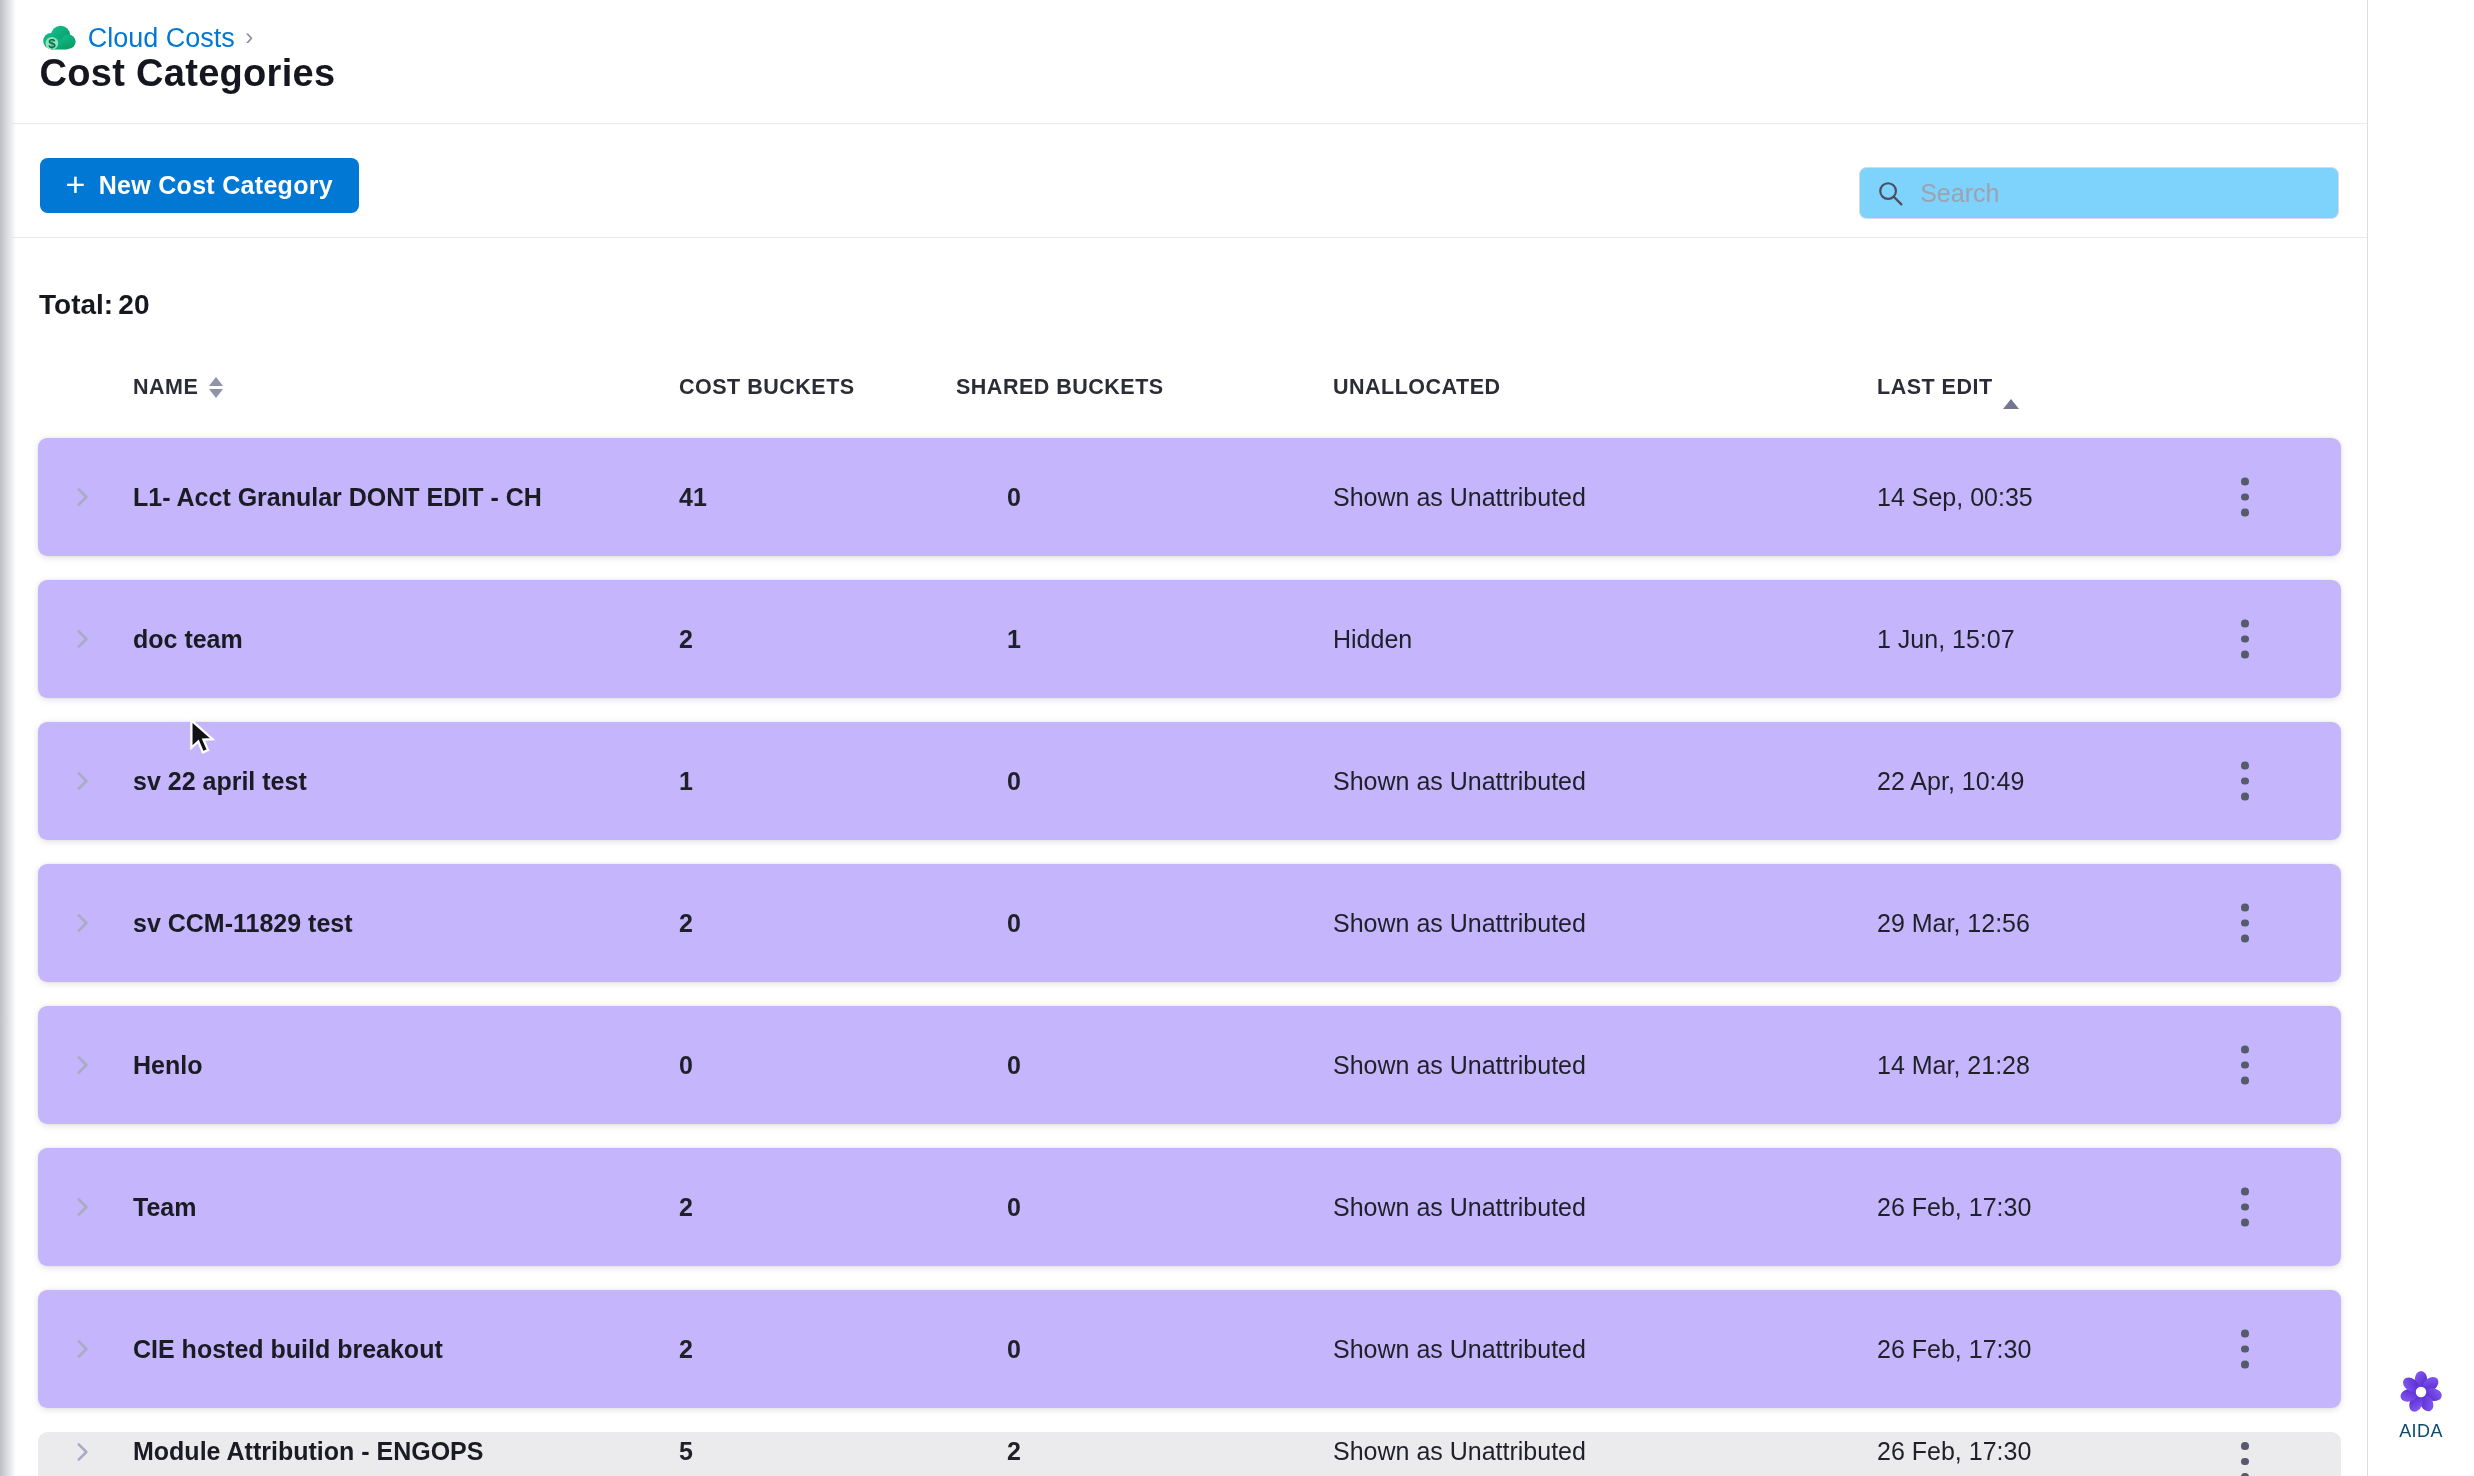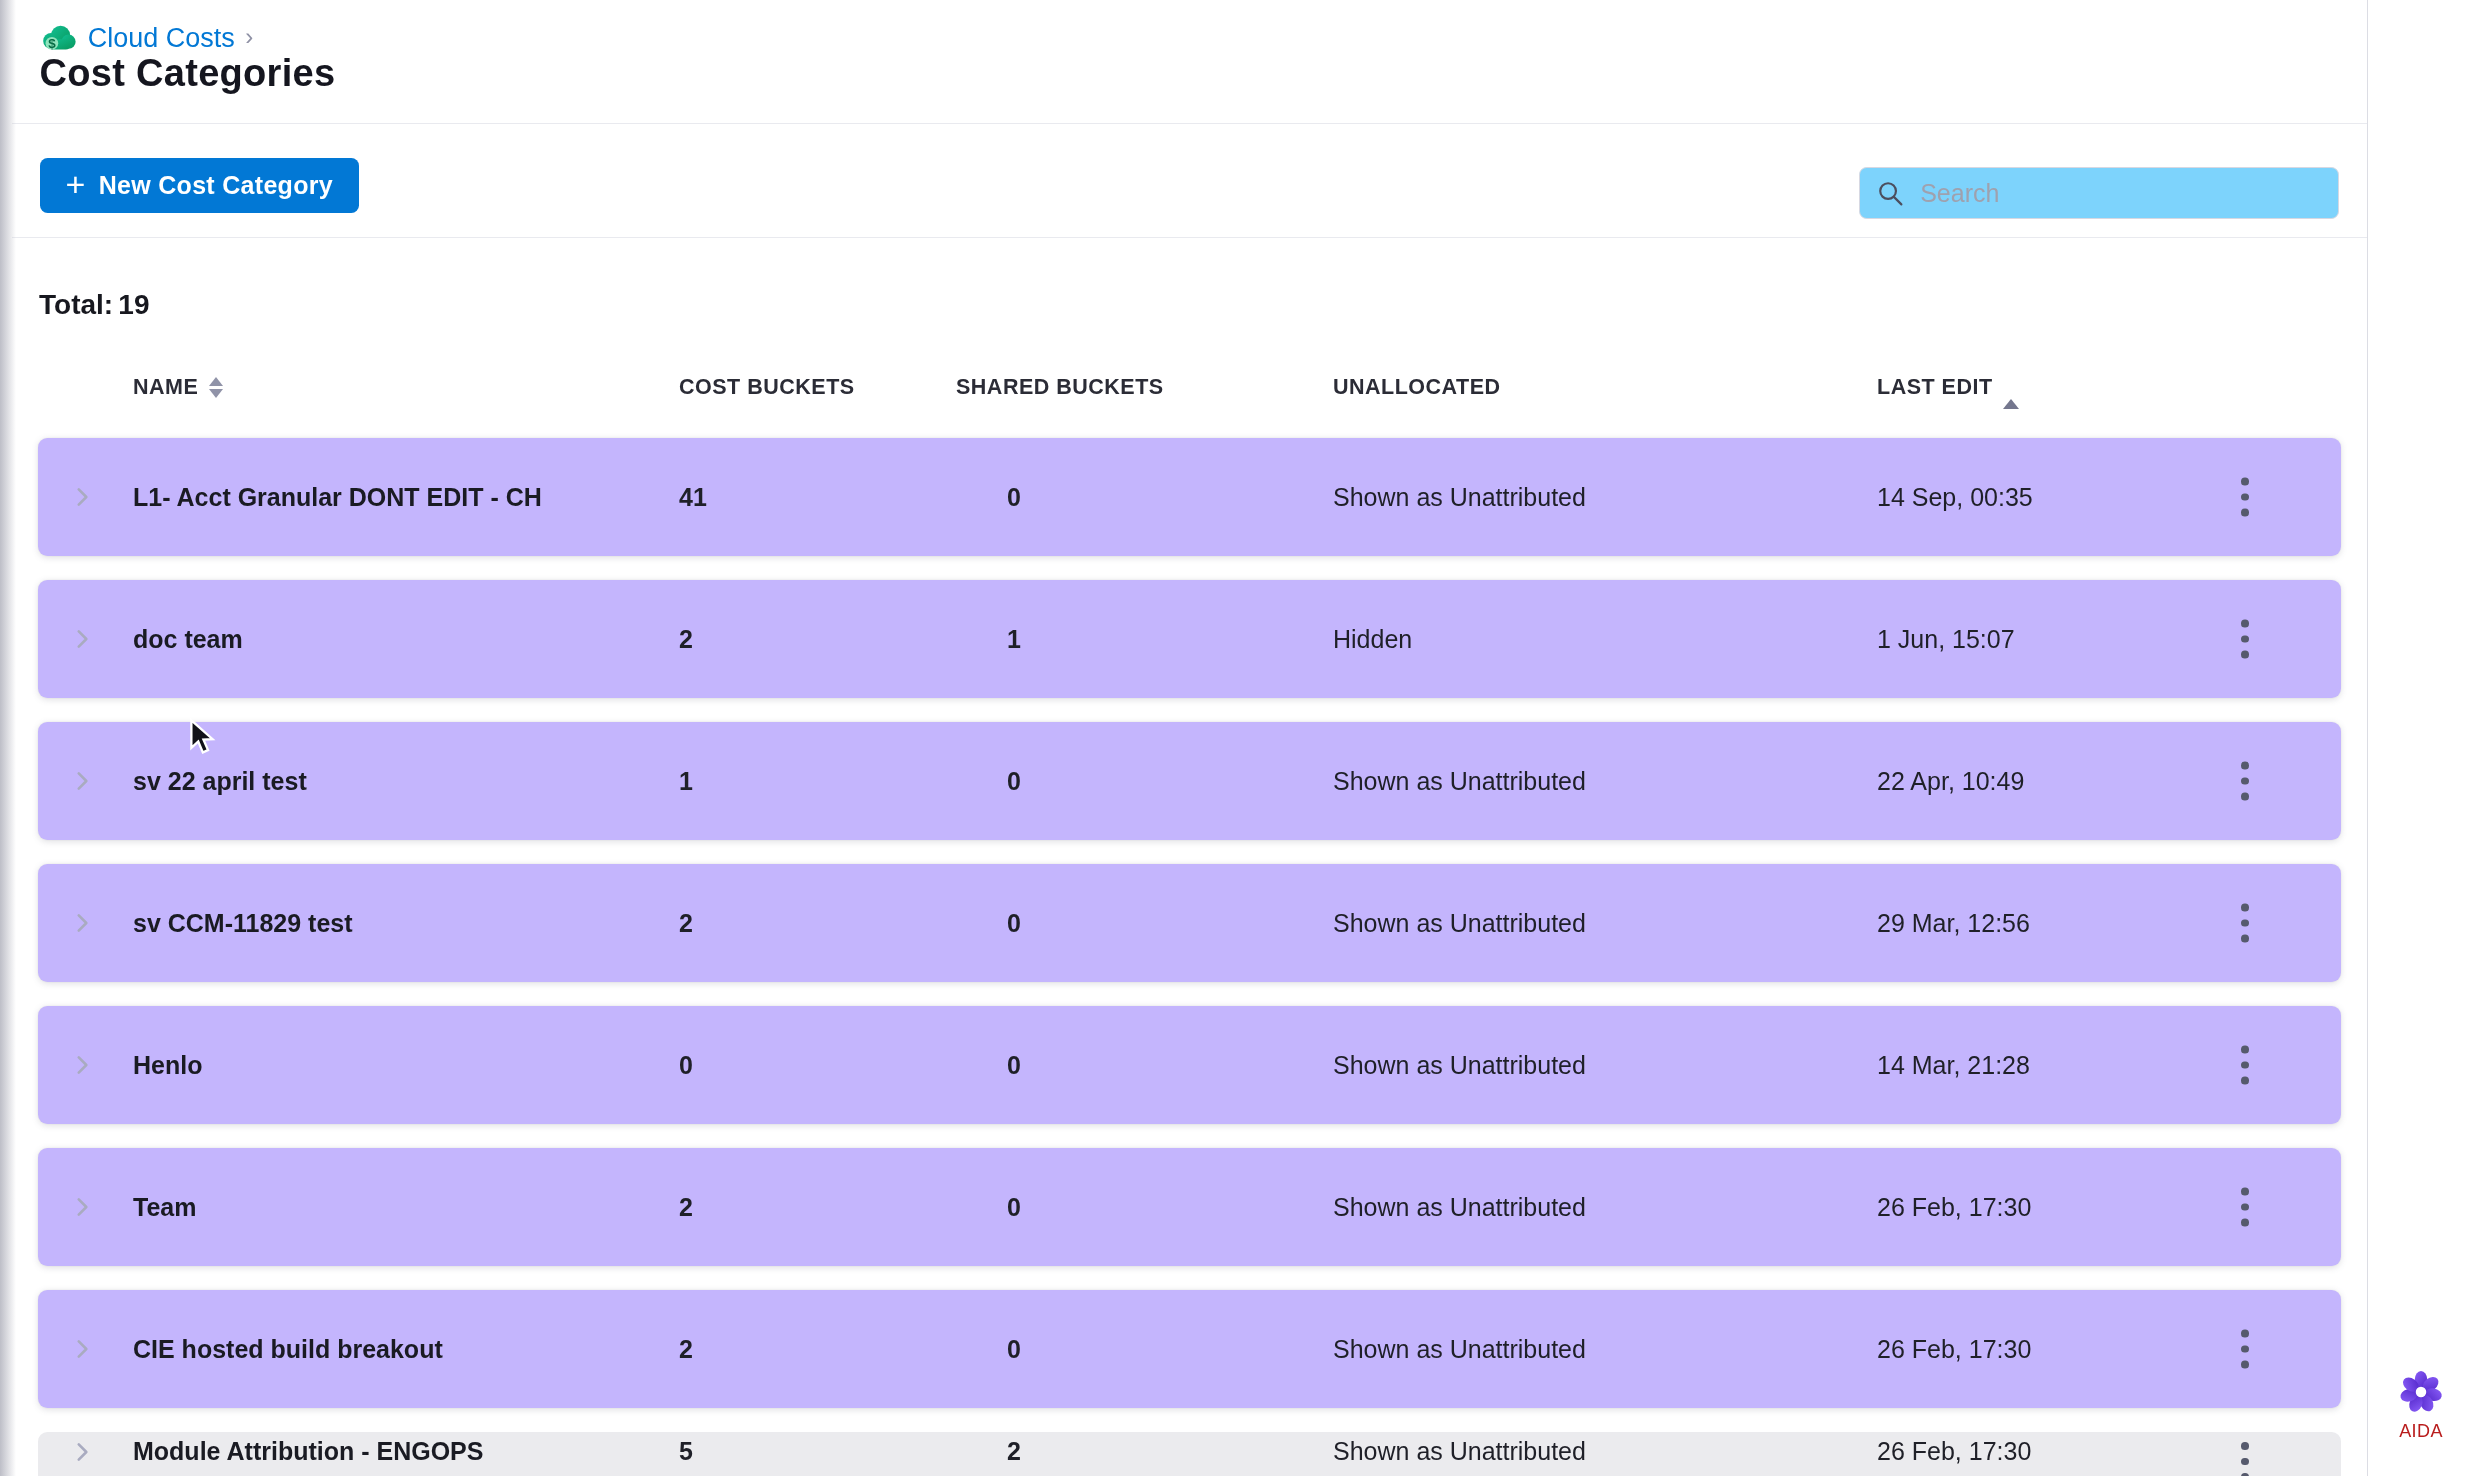--- a/index.html
+++ b/index.html
@@ -71,21 +71,21 @@
 
   
   .row.partial{background:#ebebee;margin-top:24px;margin-bottom:0;height:120px;
     border-radius:9.4px;box-shadow:none;}
   .row.partial .cell{top:5px;transform:none;}
   .row.partial .chev{top:6.9px;transform:none;}
   .row.partial .dots{top:5.2px;transform:none;}
 
   
   .aida{position:absolute;left:2368px;top:1369px;width:106px;text-align:center;}
-  .aida .label{font-size:18px;color:#b91c1c;margin-top:3.4px;letter-spacing:0.4px;}
+  .aida .label{font-size:18px;color:#0c4a6e;margin-top:3.4px;letter-spacing:0.4px;}
 
   
   .cursor{position:absolute;left:187px;top:718px;z-index:50;pointer-events:none;}
 </style>
 </head>
 <body>
 
 <div class="left-shade"></div>
 <div class="v-divider"></div>
 <div class="right-rail"></div>
@@ -124,21 +124,21 @@
       <svg width="29" height="29" viewBox="0 0 24 24" fill="none" stroke="#4c4e5e" stroke-width="1.8">
         <circle cx="10" cy="10" r="6.5"></circle>
         <line x1="15" y1="15" x2="21" y2="21" stroke-linecap="round"></line>
       </svg>
     </span>
     <input type="text" placeholder="Search" style="">
   </div>
 </div>
 
 <div class="total-line">
-  <span>Total:</span><span>19</span>
+  <span>Total:</span><span>20</span>
 </div>
 
 <div class="thead">
   <div class="th th-name">
     <span>NAME</span>
     <span class="sort-both">
       <i class="tri tri-up"></i>
         <i class="tri tri-down"></i>
     </span>
   </div>

